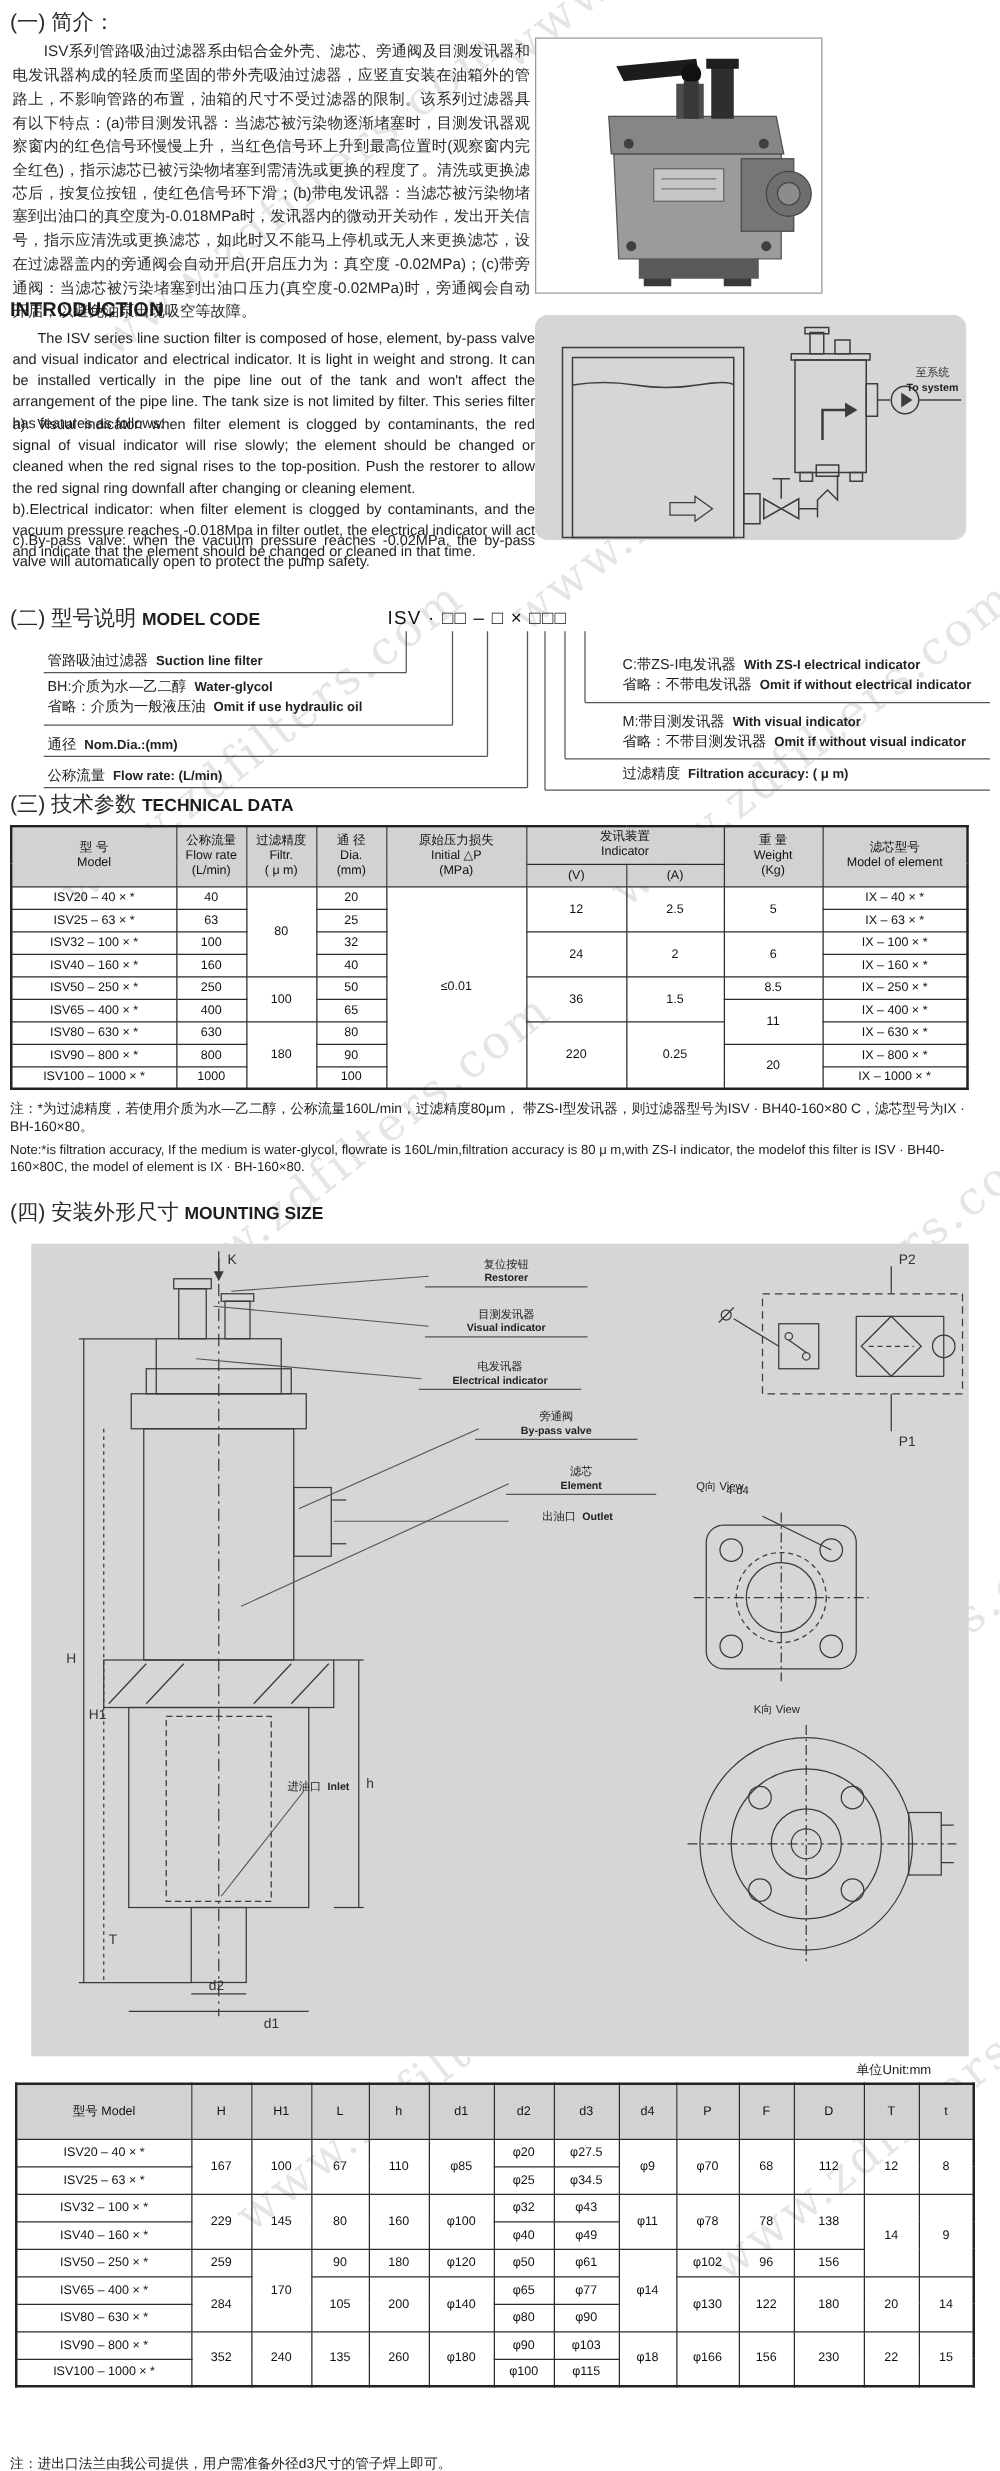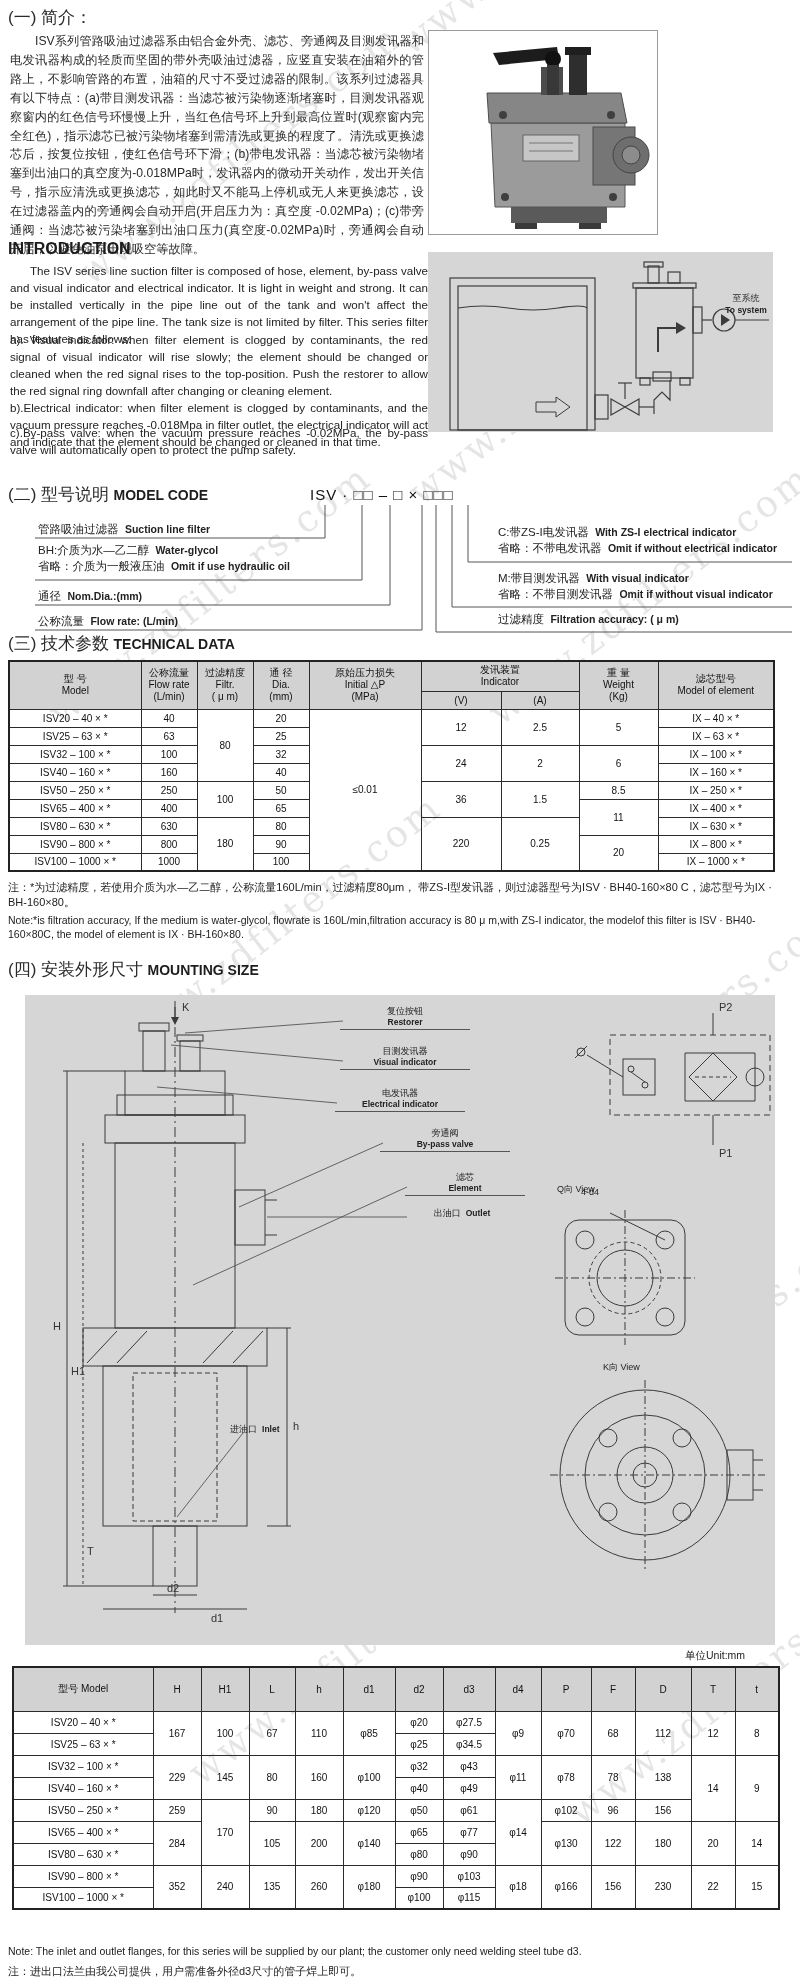--- a/index.html
+++ b/index.html
@@ -80,21 +80,21 @@
         <circle cx="184" cy="166" r="4" fill="#3f3f3f"></circle>
       <rect x="112" y="36" width="22" height="28" fill="#4c4c4c"></rect>
       <rect x="140" y="22" width="18" height="42" fill="#2e2e2e"></rect>
       <rect x="136" y="16" width="26" height="8" fill="#1f1f1f"></rect>
       <polygon points="64,22 128,16 130,28 70,34" fill="#1c1c1c"></polygon>
       <circle cx="124" cy="28" r="8" fill="#111"></circle>
       <rect x="118" y="34" width="12" height="30" fill="#383838"></rect>
     </svg>
   </div>
 
-  <div class="abs gray-box" style="left:428px;top:252px;width:345px;height:180px;">
+  <div class="abs gray-box" style="left:428px;top:252px;width:345px;height:180px;border-radius:10px;">
     <svg width="345" height="180" viewBox="0 0 345 180">
       <g stroke="#3c3c3c" fill="none" stroke-width="1.2">
         <rect x="22" y="26" width="145" height="152"></rect>
         <rect x="30" y="34" width="129" height="144"></rect>
         <path d="M30 56 Q55 52 80 56 T130 56 T159 56"></path>
         <rect x="167" y="143" width="13" height="24"></rect>
         <polygon points="183,147 197,155 183,163"></polygon>
         <polygon points="211,147 197,155 211,163"></polygon>
         <line x1="197" y1="147" x2="197" y2="131"></line>
           <line x1="190" y1="131" x2="204" y2="131"></line>
@@ -594,15 +594,14 @@
       </tr>
       <tr>
         <td>ISV100 – 1000 × *</td>
         <td>φ100</td>
         <td>φ115</td>
       </tr>
     </tbody>
   </table>
 
   <div class="abs note-cn" style="left:8px;top:1964px;width:784px;">注：进出口法兰由我公司提供，用户需准备外径d3尺寸的管子焊上即可。</div>
-  <div class="abs note-en" style="left:8px;top:1944px;width:784px;">Note: The inlet and outlet flanges, for this series will be supplied by our plant; the customer only need welding steel tube d3.</div>
 
 </div>
 
 </body></html>

